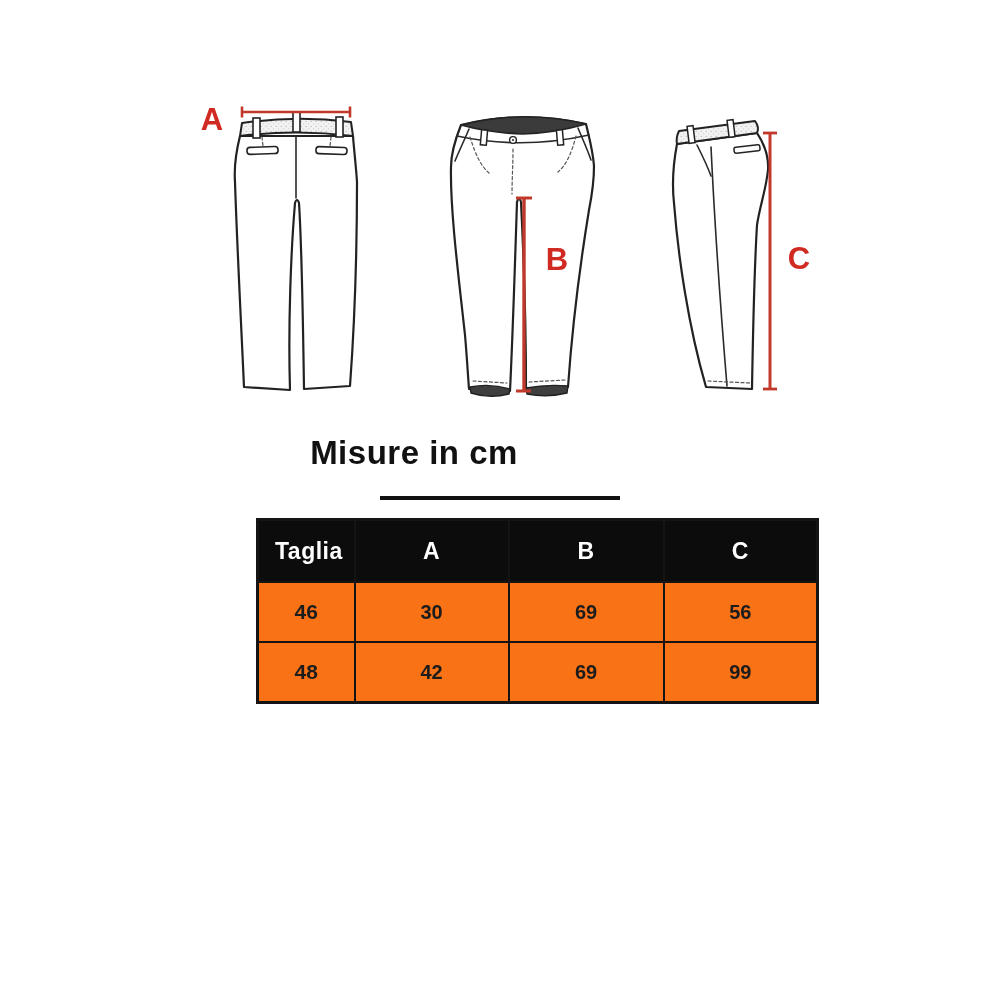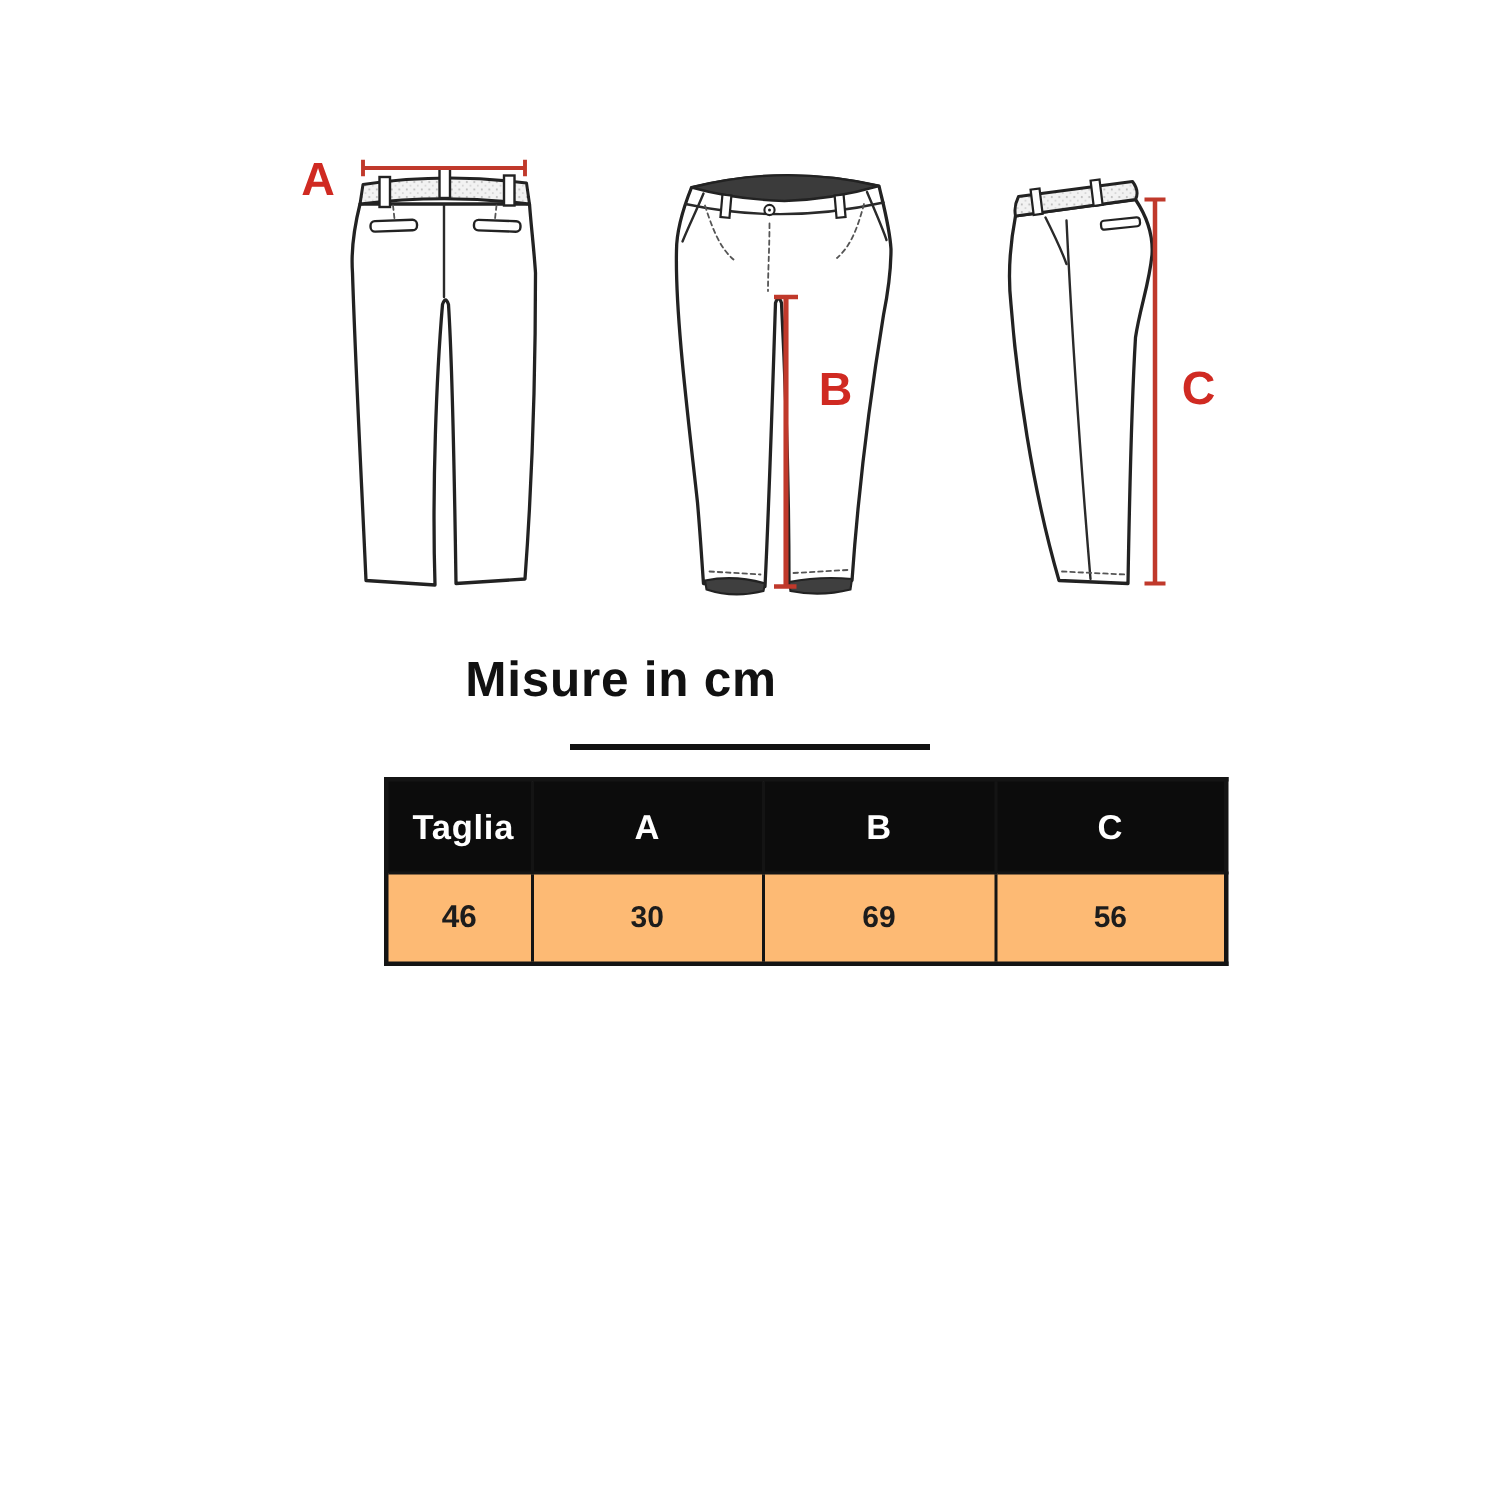--- a/index.html
+++ b/index.html
@@ -27,21 +27,21 @@
     border:3px solid #141414;
     margin-left:28px;
   }
   .size-table th,.size-table td{border:2px solid #141414;}
   .size-table thead th{
     background:#0c0c0c;color:#ffffff;font-size:23px;font-weight:bold;
     height:58px;text-align:center;letter-spacing:.5px;
   }
   .size-table thead th.col-taglia{text-align:left;padding-left:16px;}
   .size-table tbody td{
-    background:#fdba74;color:#1c1c1c;font-size:20px;font-weight:bold;
+    background:#f97316;color:#1c1c1c;font-size:20px;font-weight:bold;
     height:56px;text-align:center;
   }
   .size-table tbody td.col-taglia{font-size:21px;}
 
   .measure-label{
     font-family:"Liberation Sans", sans-serif;
     font-weight:bold;font-size:31px;fill:#d02a22;
   }
   .outline{fill:#ffffff;stroke:#222;stroke-width:2.2;stroke-linejoin:round;}
   .thin{fill:none;stroke:#2a2a2a;stroke-width:1.6;stroke-linecap:round;}
@@ -212,16 +212,22 @@
         <th>C</th>
       </tr>
     </thead>
     <tbody>
       <tr>
         <td class="col-taglia">46</td>
         <td>30</td>
         <td>69</td>
         <td>56</td>
       </tr>
+      <tr>
+        <td class="col-taglia">48</td>
+        <td>42</td>
+        <td>69</td>
+        <td>99</td>
+      </tr>
     </tbody>
   </table>
 
 </div>
 
 </body></html>

